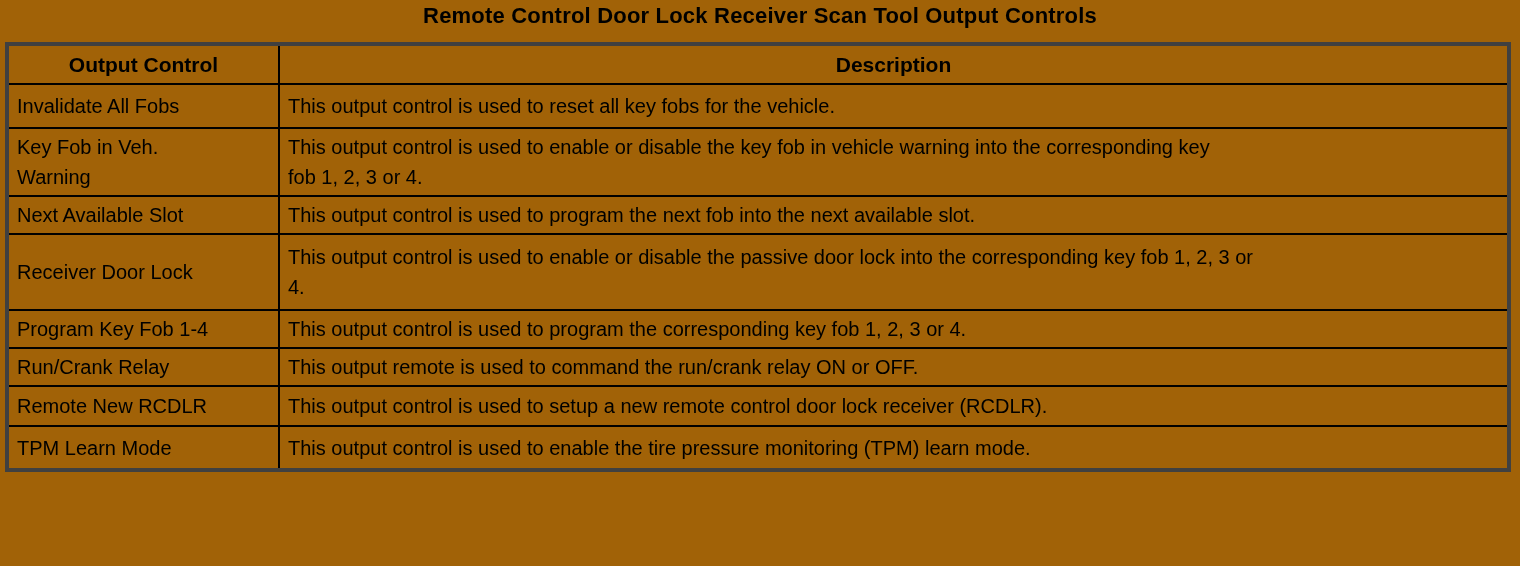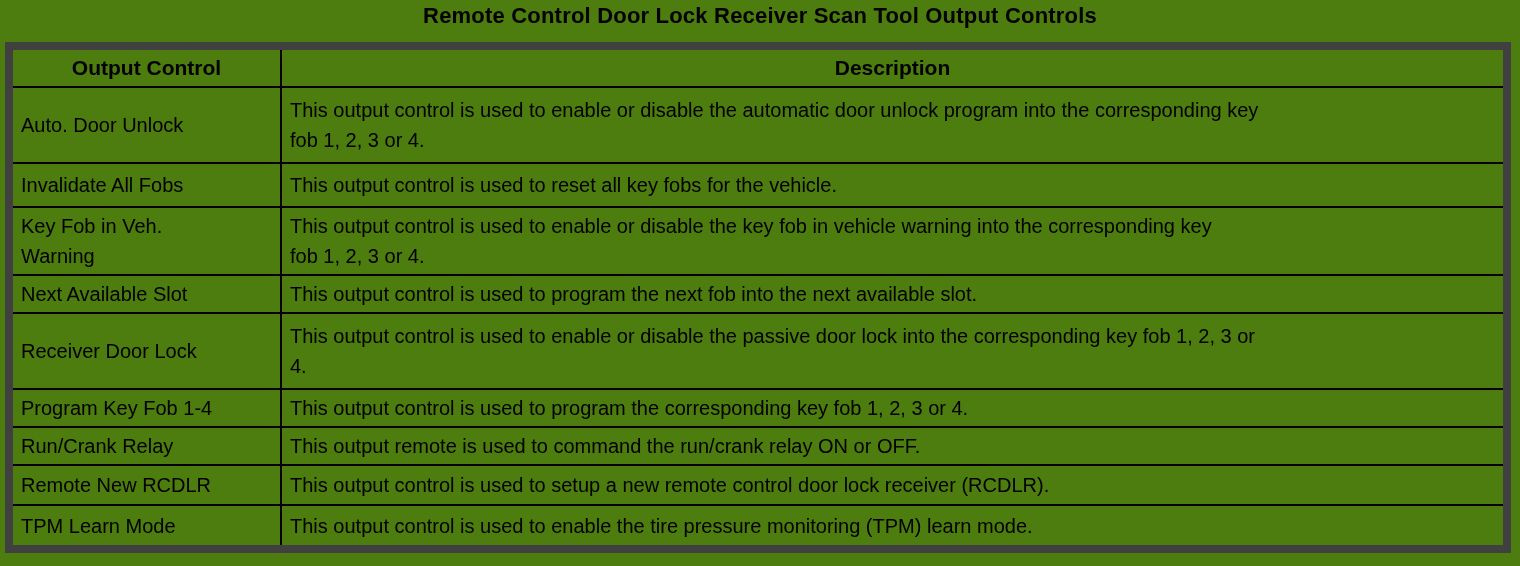--- a/index.html
+++ b/index.html
@@ -6,37 +6,37 @@
   html, body {
     margin: 0;
     padding: 0;
     background: #ffffff;
     font-family: "Liberation Sans", "DejaVu Sans", sans-serif;
     color: #000000;
   }
   .page {
     width: 1520px;
     height: 566px;
-    background: #4d7c0f;
+    background: #a16207;
     position: relative;
   }
   .doc-title {
     text-align: center;
     font-size: 22px;
     font-weight: bold;
     padding-top: 3px;
     letter-spacing: 0.2px;
   }
   table.controls-table {
     border-collapse: collapse;
     margin-left: 5px;
     margin-top: 13px;
     width: 1506px;
     table-layout: fixed;
-    border: 8px solid #404040;
+    border: 4px solid #404040;
   }
   table.controls-table th,
   table.controls-table td {
     border: 2px solid #000000;
     font-size: 20px;
     line-height: 30px;
     padding: 3px 8px;
     vertical-align: middle;
     white-space: pre-line;
     overflow: hidden;
@@ -60,25 +60,20 @@
       <col class="col-control">
       <col class="col-desc">
     </colgroup>
     <thead>
       <tr style="height:40px;">
         <th>Output Control</th>
         <th>Description</th>
       </tr>
     </thead>
     <tbody>
-        <tr style="height: 76px;">
-          <td>Auto. Door Unlock</td>
-          <td>This output control is used to enable or disable the automatic door unlock program into the corresponding key
-fob 1, 2, 3 or 4.</td>
-        </tr>
         <tr style="height: 44px;">
           <td>Invalidate All Fobs</td>
           <td>This output control is used to reset all key fobs for the vehicle.</td>
         </tr>
         <tr style="height: 68px;">
           <td>Key Fob in Veh.
 Warning</td>
           <td>This output control is used to enable or disable the key fob in vehicle warning into the corresponding key
 fob 1, 2, 3 or 4.</td>
         </tr>

